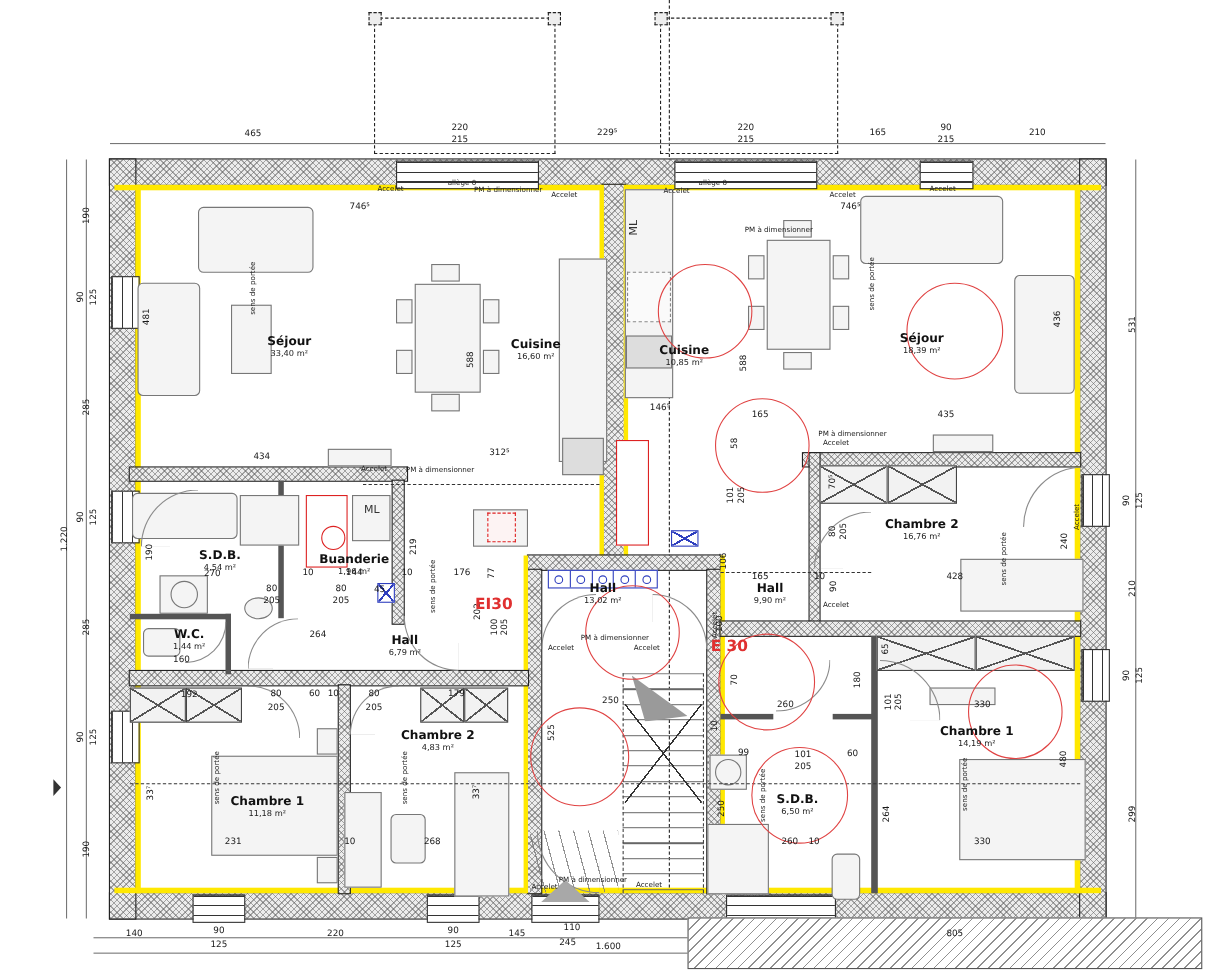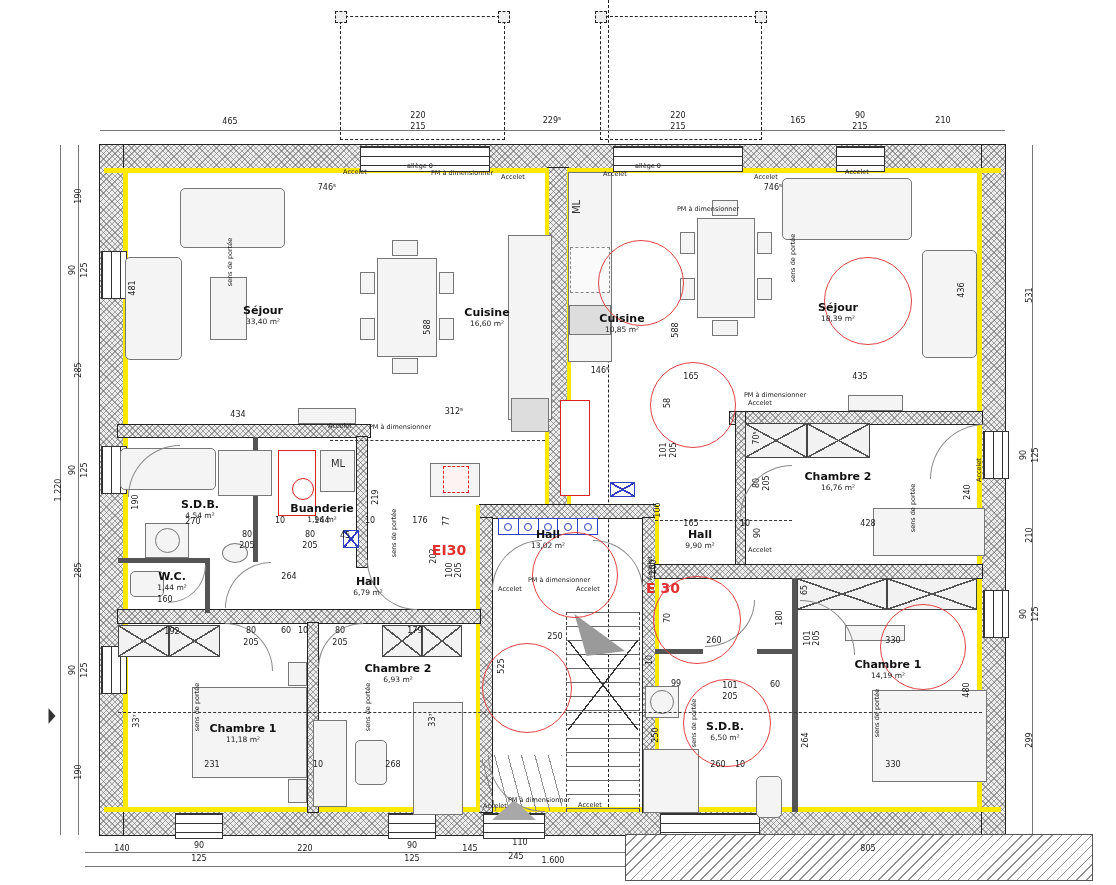--- a/index.html
+++ b/index.html
@@ -294,21 +294,21 @@
     <div class="room" style="left: 700px; top: 539px;">
       <div class="nm">Hall</div>
       <div class="ar">9,90 m²</div>
     </div>
     <div class="room" style="left: 838px; top: 481px;">
       <div class="nm">Chambre 2</div>
       <div class="ar">16,76 m²</div>
     </div>
     <div class="room" style="left: 398px; top: 673px;">
       <div class="nm">Chambre 2</div>
-      <div class="ar">6,93 m²</div>
+      <div class="ar">4,83 m²</div>
     </div>
     <div class="room" style="left: 243px; top: 733px;">
       <div class="nm">Chambre 1</div>
       <div class="ar">11,18 m²</div>
     </div>
     <div class="room" style="left: 888px; top: 669px;">
       <div class="nm">Chambre 1</div>
       <div class="ar">14,19 m²</div>
     </div>
     <div class="room" style="left: 725px; top: 731px;">

